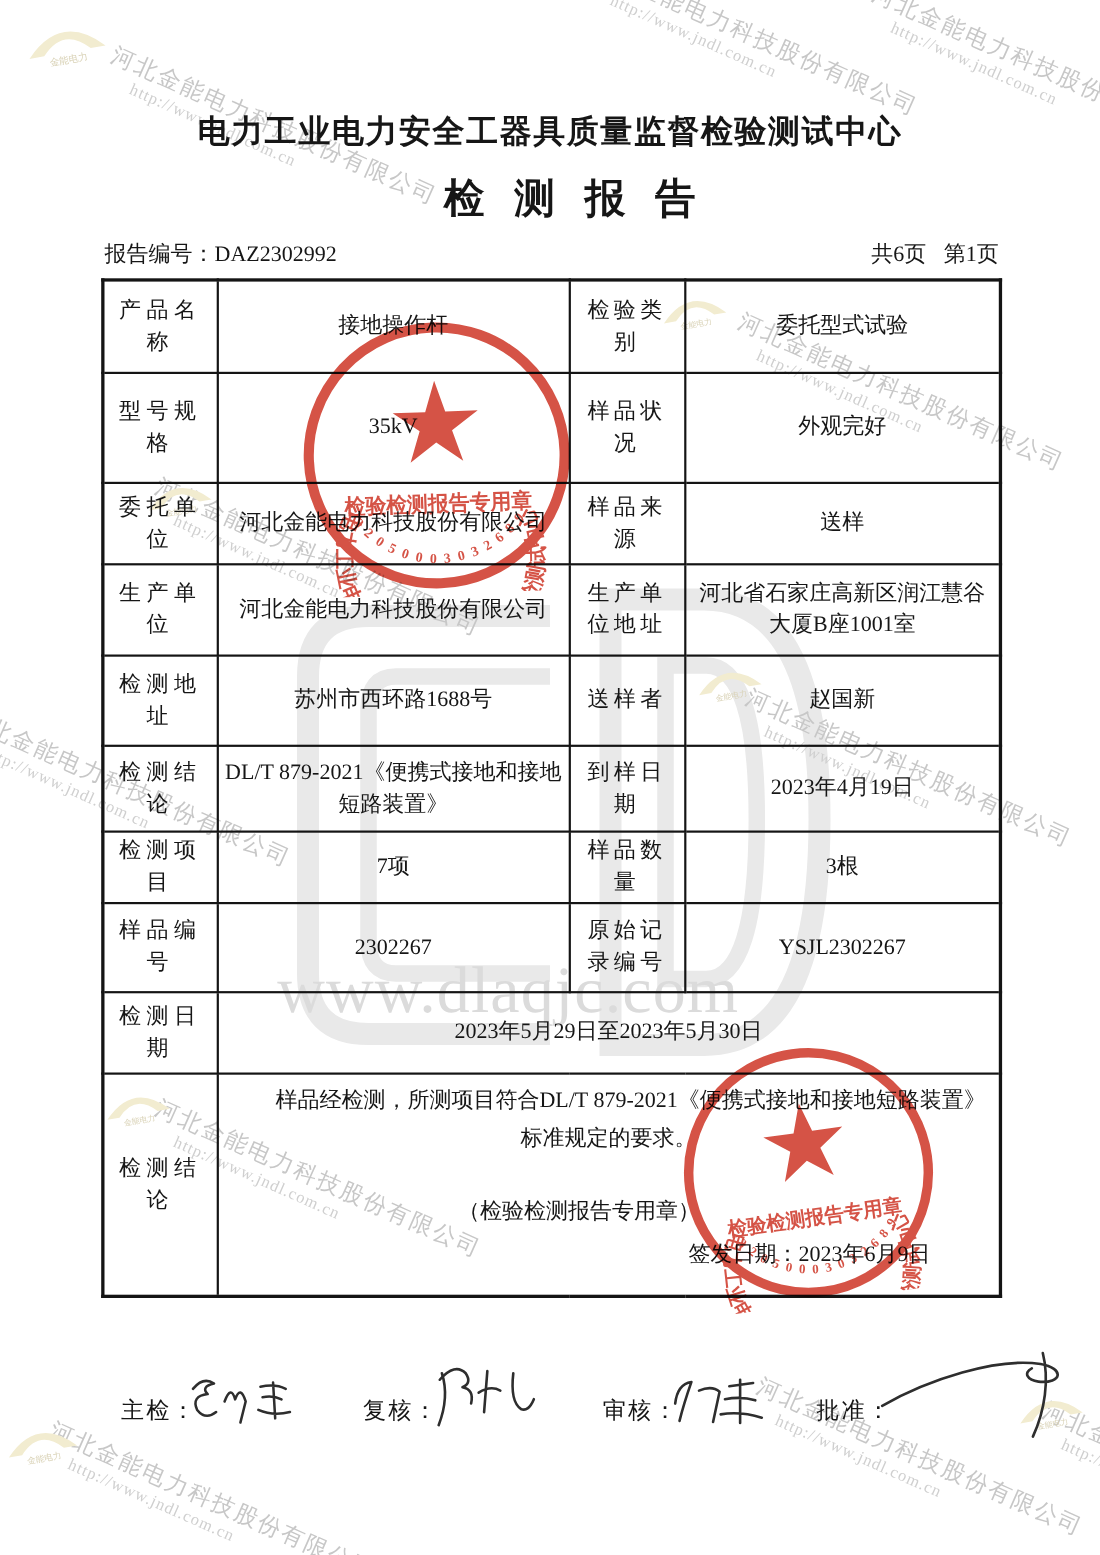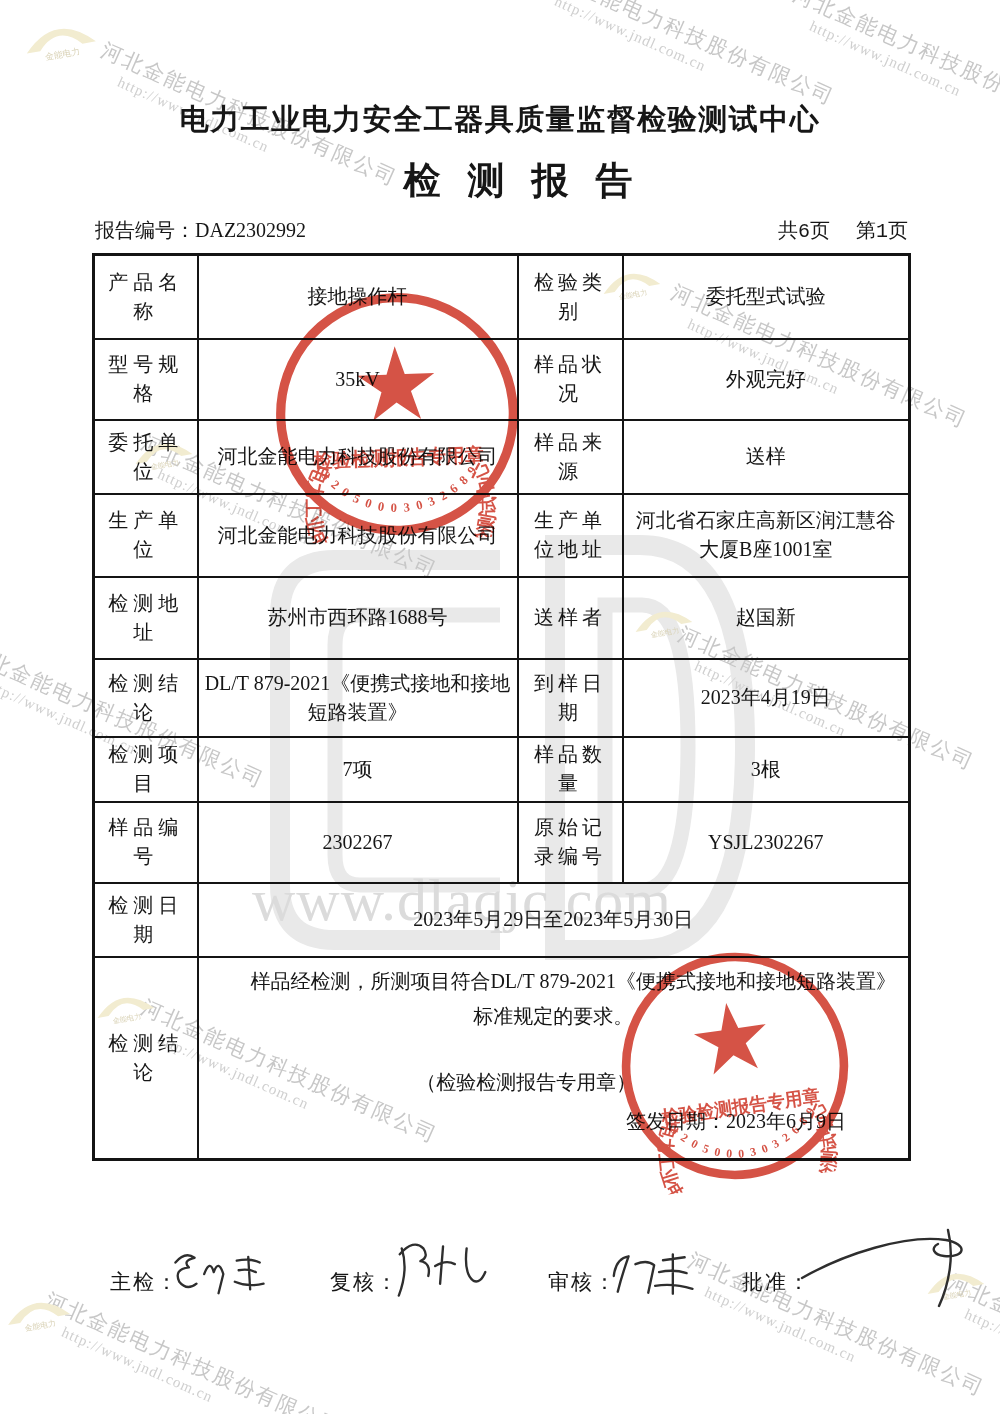--- a/index.html
+++ b/index.html
@@ -13,31 +13,31 @@
   .roof{position:absolute;transform:rotate(-10deg);}
   .wm-site{position:absolute;left:252px;top:866px;font-size:60px;color:#dbdbdb;letter-spacing:1px;}
   .biglogo{position:absolute;left:260px;top:530px;}
   
   .center-name{position:absolute;top:100px;left:0;right:0;text-align:center;
                font-size:29px;font-weight:bold;letter-spacing:1.5px;z-index:2;}
   .doc-title{position:absolute;top:156px;left:0;right:0;text-align:center;
              font-size:37px;font-weight:bold;letter-spacing:27px;padding-left:27px;z-index:2;margin-left:36px;}
   .meta-row{position:absolute;top:217px;left:95px;width:813px;display:flex;
             justify-content:space-between;font-size:20px;z-index:2;}
-  .pages span{margin-left:26px;font-family:Liberation Mono, monospace;}
+  .pages span{margin-left:16px;}
   
   table.rpt{position:absolute;top:253px;left:92px;width:816px;border-collapse:collapse;
             table-layout:fixed;z-index:2;font-size:20px;}
   table.rpt td{border:2px solid #141414;text-align:center;vertical-align:middle;
                padding:2px 4px;line-height:1.45;}
   table.rpt{border:3px solid #141414;}
   td.lab{letter-spacing:5px;}
   td.lab2{letter-spacing:4px;margin-left:17px;}
   td.lab-remark{letter-spacing:18px;}
-  tr.h0{height:84px}tr.h1{height:81px}tr.h2{height:74px}tr.h3{height:83px}tr.h4{height:82px}
+  tr.h0{height:84px}tr.h1{height:100px}tr.h2{height:74px}tr.h3{height:83px}tr.h4{height:82px}
   tr.h5{height:78px}tr.h6{height:65px}tr.h7{height:81px}tr.h8{height:74px}
   tr.h9{height:203px}tr.h10{height:72px}
   td.concl{text-align:left;vertical-align:top;padding:16px 16px 8px 14px;}
   .concl-text{text-indent:2em;line-height:1.75;}
   .concl-sealnote{margin:34px 54px 0 0;}
   .concl-issue{text-align:right;margin:10px 58px 16px 0;}
   td.remark-val{text-align:left;padding-left:10px;}
   
   .sig-row{position:absolute;left:100px;top:1238px;width:880px;height:110px;z-index:2;}
   .sig-label{position:absolute;font-size:21px;letter-spacing:2px;}

